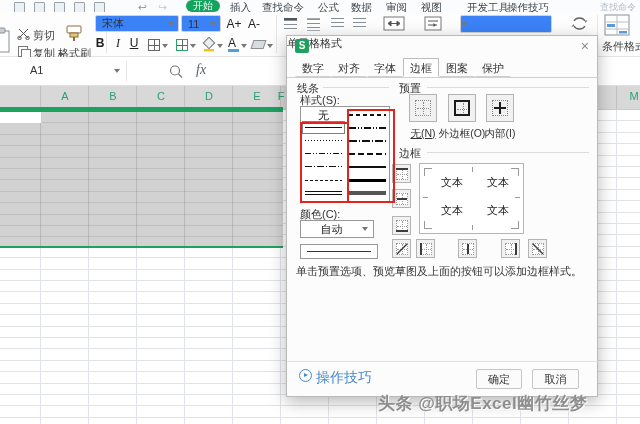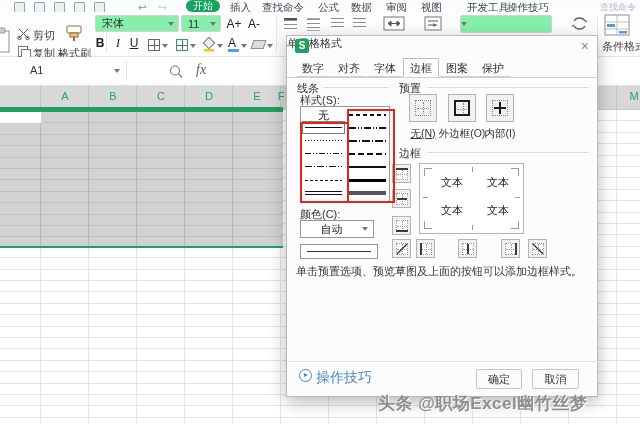--- a/index.html
+++ b/index.html
@@ -12,21 +12,21 @@
   #menubar{position:absolute;left:0;top:0;width:640px;height:12px;background:#fbfcfd;overflow:hidden;}
   .mico{position:absolute;top:2px;width:9px;height:9px;border:1px solid #9aa3ab;border-radius:1px;background:#eef1f3;}
   .mtab{position:absolute;top:0px;font-size:10.5px;color:#41474d;line-height:14px;white-space:nowrap;}
   #menu-pill{position:absolute;left:186px;top:0px;width:34px;height:12px;background:#15a35f;border-radius:6px;color:#fff;font-size:10px;line-height:12px;text-align:center;}
   #menu-search{position:absolute;right:4px;top:1px;font-size:9px;color:#b3bcc4;}
 
   
   #toolbar{position:absolute;left:0;top:12px;width:640px;height:45px;background:#fdfdfd;border-bottom:1px solid #e4e4e4;box-sizing:border-box;}
   .tlabel{position:absolute;font-size:11px;color:#444;white-space:nowrap;}
   .tsep{position:absolute;top:3px;width:1px;height:38px;background:#e6e6e6;}
-  .combo{position:absolute;border:1px solid #d2d2d2;background:#86efac;box-sizing:border-box;display:flex;align-items:center;border-radius:2px;}
+  .combo{position:absolute;border:1px solid #d2d2d2;background:#3b82f6;box-sizing:border-box;display:flex;align-items:center;border-radius:2px;}
   .combo .cval{flex:1;padding-left:6px;font-size:11px;color:#333;white-space:nowrap;overflow:hidden;}
   .combo .dar{margin-right:4px;}
   .fmt{position:absolute;font-size:12px;color:#222;width:16px;text-align:center;}
   .bgrid{position:absolute;width:12px;height:12px;box-sizing:border-box;border:1px solid #666;}
   .bgrid:before{content:"";position:absolute;left:0;right:0;top:5px;height:1px;background:#666;}
   .bgrid:after{content:"";position:absolute;top:0;bottom:0;left:5px;width:1px;background:#666;}
   .alico{position:absolute;width:13px;height:11px;background:repeating-linear-gradient(to bottom,#8a9097 0 1px,transparent 1px 4px);}
   .corner-launcher{position:absolute;width:5px;height:5px;border-right:1px solid #9aa0a6;border-bottom:1px solid #9aa0a6;}
 
   

